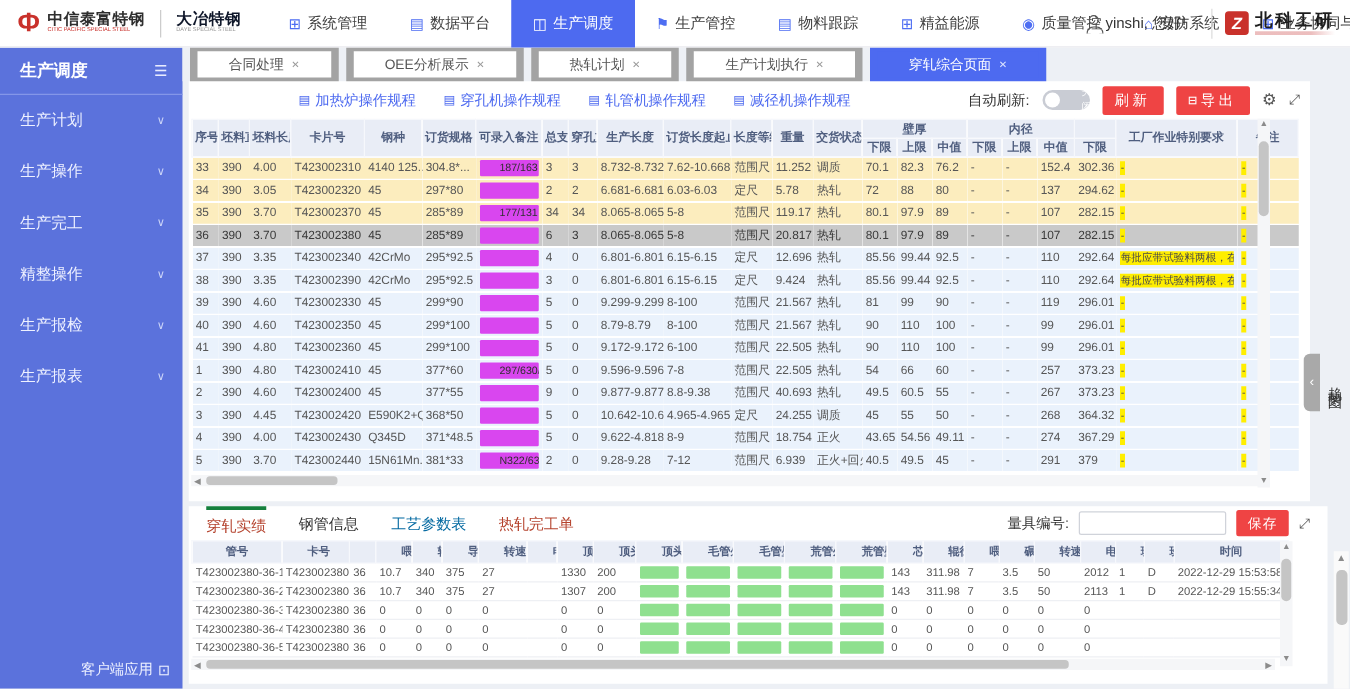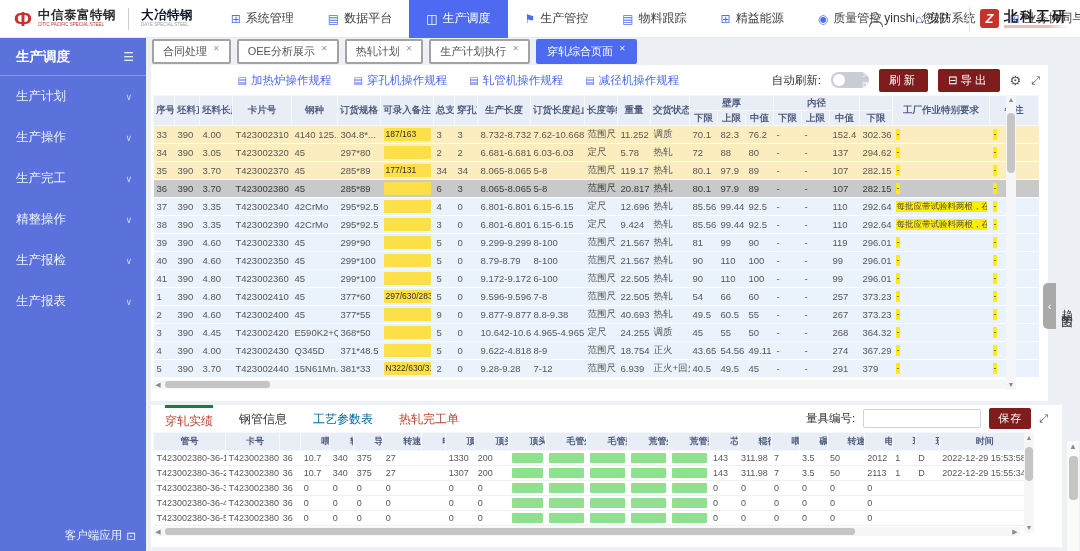--- a/index.html
+++ b/index.html
@@ -32,46 +32,46 @@
   .app{display:flex;height:513px;position:relative}
   .sidebar{width:146px;background:#5b72dc;position:relative;flex:0 0 146px}
   .side-title{display:flex;align-items:center;justify-content:space-between;color:#fff;font-weight:bold;font-size:13.5px;padding:10px 12px 9px 16px;border-bottom:1px solid #8496e8}
   .side-burger{font-size:12px;color:#e8ecff}
   .side-item{display:flex;align-items:center;justify-content:space-between;color:#eef1ff;font-size:12.5px;padding:12px 14px 12px 16px;cursor:pointer}
   .side-item .chev{font-size:9px;color:#cdd6f8}
   .side-foot{position:absolute;bottom:8px;right:10px;color:#eef1ff;font-size:11.5px;display:flex;gap:4px;align-items:center}
   .content{flex:1;display:flex;flex-direction:column;min-width:0;position:relative}
   
   .tabbar{height:27px;display:flex;align-items:center;gap:6px;padding:0 6px;background:#edf0f5}
-  .tab{display:flex;align-items:flex-start;gap:6px;background:#fff;border:2px solid #a3a3a3;color:#555;font-size:11px;padding:3px 9px;border-radius:2px;cursor:pointer;white-space:nowrap}
+  .tab{display:flex;align-items:center;gap:6px;background:#fff;border:6px solid #a3a3a3;color:#555;font-size:11px;padding:3px 25px;border-radius:2px;cursor:pointer;white-space:nowrap}
   .tab .x{font-size:8px;color:#999}
   .tab.active{background:#4d6af0;border-color:#4d6af0;color:#fff}
   .tab.active .x{color:#dfe6ff}
   
   .main-panel{background:#fff;margin:0 32px 0 5px;height:336px;position:relative;overflow:hidden}
   .toolbar{height:30px;display:flex;align-items:center;padding:0 8px 0 10px;gap:16px;font-size:11.5px}
   .plink{color:#4d6af0;display:flex;gap:4px;align-items:center;cursor:pointer;white-space:nowrap}
   .plink .doc{font-size:10px}
   .toolgroup{margin-left:auto;display:flex;align-items:center;gap:10px}
   .arlabel{color:#333;font-size:11.5px}
   .switch{width:38px;height:16px;background:#c9ccd4;border-radius:9px;position:relative;display:inline-flex;align-items:center;cursor:pointer}
   .switch .knob{width:12px;height:12px;background:#fff;border-radius:50%;position:absolute;left:2px;top:2px}
   .switch .sw-t{color:#fff;font-size:8.5px;margin-left:31px;transform:scale(.95)}
-  .btn{background:#7f1d1d;color:#fff;border:none;font-size:11.5px;padding:4px 10px;border-radius:2px;cursor:pointer;letter-spacing:3px;display:inline-flex;align-items:center;gap:3px;font-family:Liberation Sans, sans-serif}
+  .btn{background:#ef4444;color:#fff;border:none;font-size:11.5px;padding:4px 10px;border-radius:2px;cursor:pointer;letter-spacing:3px;display:inline-flex;align-items:center;gap:3px;font-family:Liberation Mono, monospace}
   .tool-ico{color:#555;font-size:13px;cursor:pointer}
   
   .twrap{margin-left:2px;position:relative}
   table{border-collapse:collapse;table-layout:fixed}
   table.main{width:886px;font-size:9.5px}
   table.main th{background:#e9edf6;color:#4f5e7f;font-weight:bold;border:1px solid #f6f8fc;height:15px;padding:0 2px;white-space:nowrap;overflow:hidden;font-size:9.5px}
   table.main td{height:18px;padding:0 3px;white-space:nowrap;overflow:hidden;border-bottom:1px solid #fff;color:#565656}
   tr.yellow td{background:#fcedbe}
   tr.selected td{background:#c9c9c9;color:#3a3a3a}
   tr.normal td{background:#eaf2fc}
-  .gcell{background:#fde047;display:block;height:13px;border-radius:1px;font-size:8.5px;color:#2f2f2f;line-height:13px;padding-left:2px;overflow:hidden}
+  .gcell{background:#d946ef;display:block;height:13px;border-radius:1px;font-size:8.5px;color:#2f2f2f;line-height:13px;padding-left:16px;overflow:hidden}
   .ym{display:inline-block;background:#ffee00;min-width:4px;max-width:100%;font-size:8.5px;line-height:11px;color:#4a4a4a;overflow:hidden;white-space:nowrap;vertical-align:middle;padding:0 1px}
   
   .vscroll{position:absolute;width:10px;background:#f5f6f8;display:flex;flex-direction:column;align-items:center}
   .vscroll .arr{font-size:7px;color:#8b8b8b;line-height:10px}
   .vthumb{width:8px;background:#c5c5c5;border-radius:4px}
   .hscroll{height:9px;background:#f5f6f8;position:relative;display:flex;align-items:center}
   .hthumb{height:7px;background:#c5c5c5;border-radius:3px;position:absolute;top:1px}
   .harr{font-size:7px;color:#8b8b8b;width:10px;text-align:center}
   
   .bottom-panel{background:#fff;margin:4px 18px 0 5px;height:142px;position:relative;overflow:hidden}

